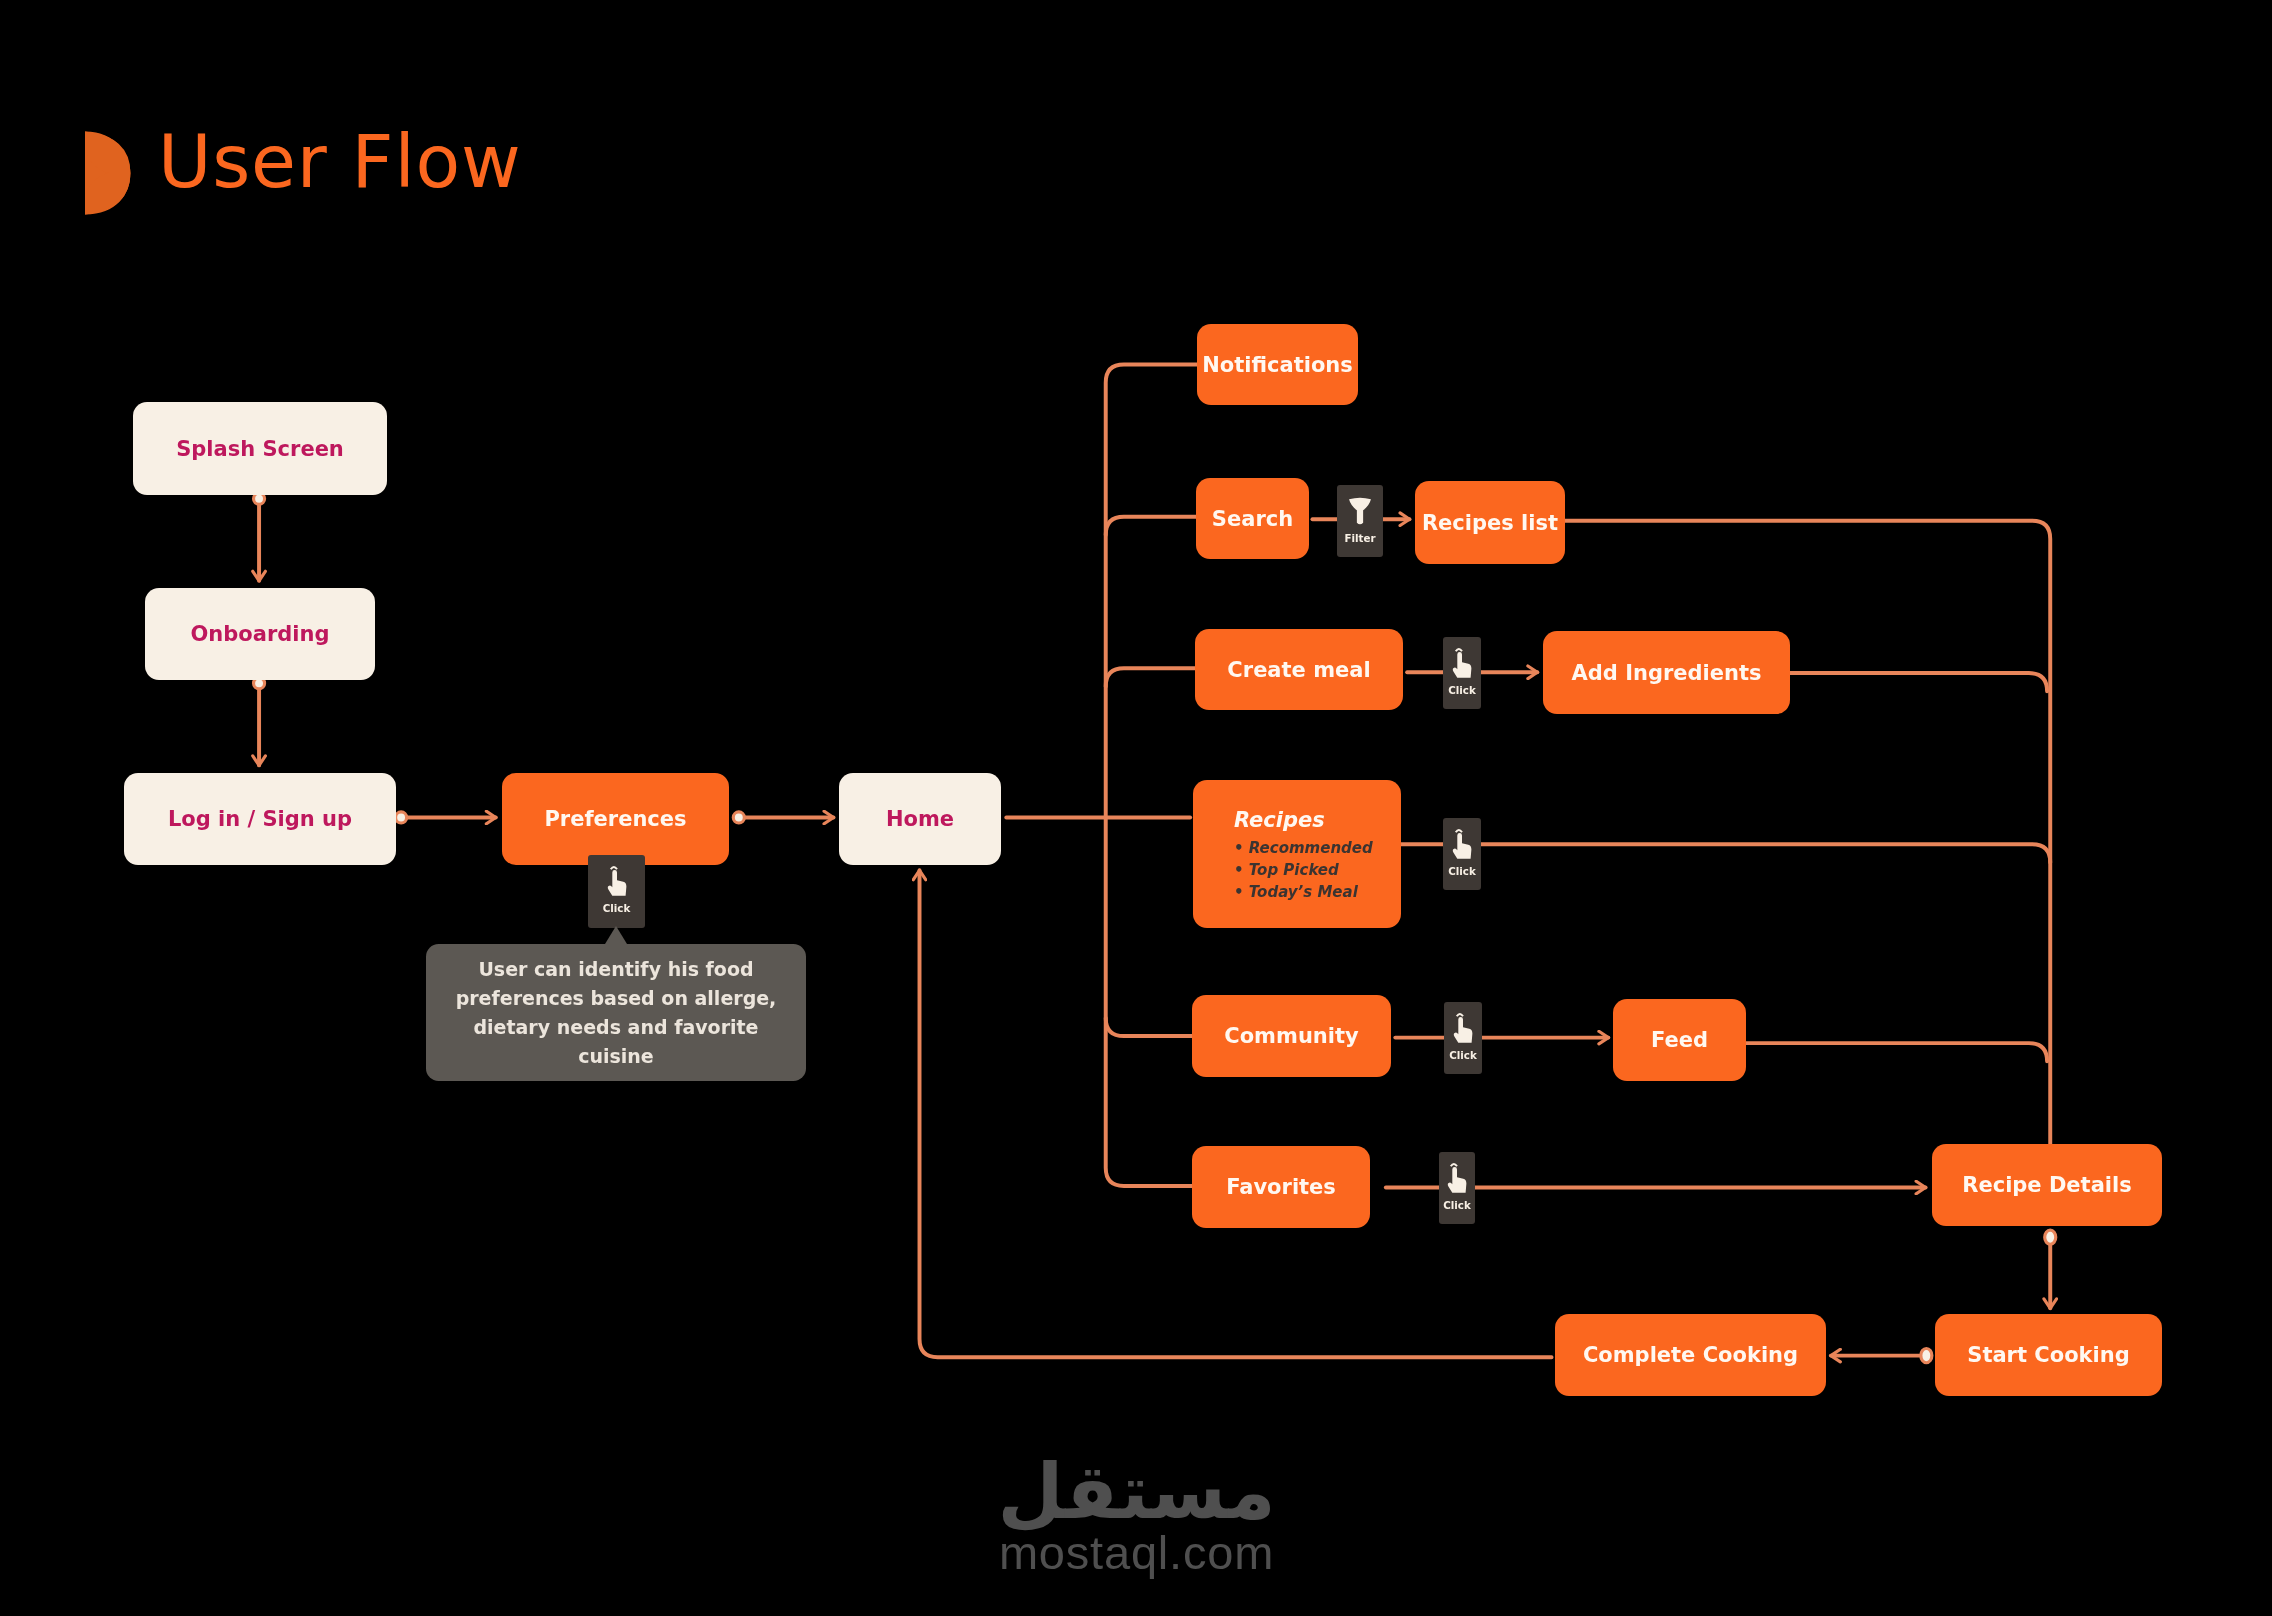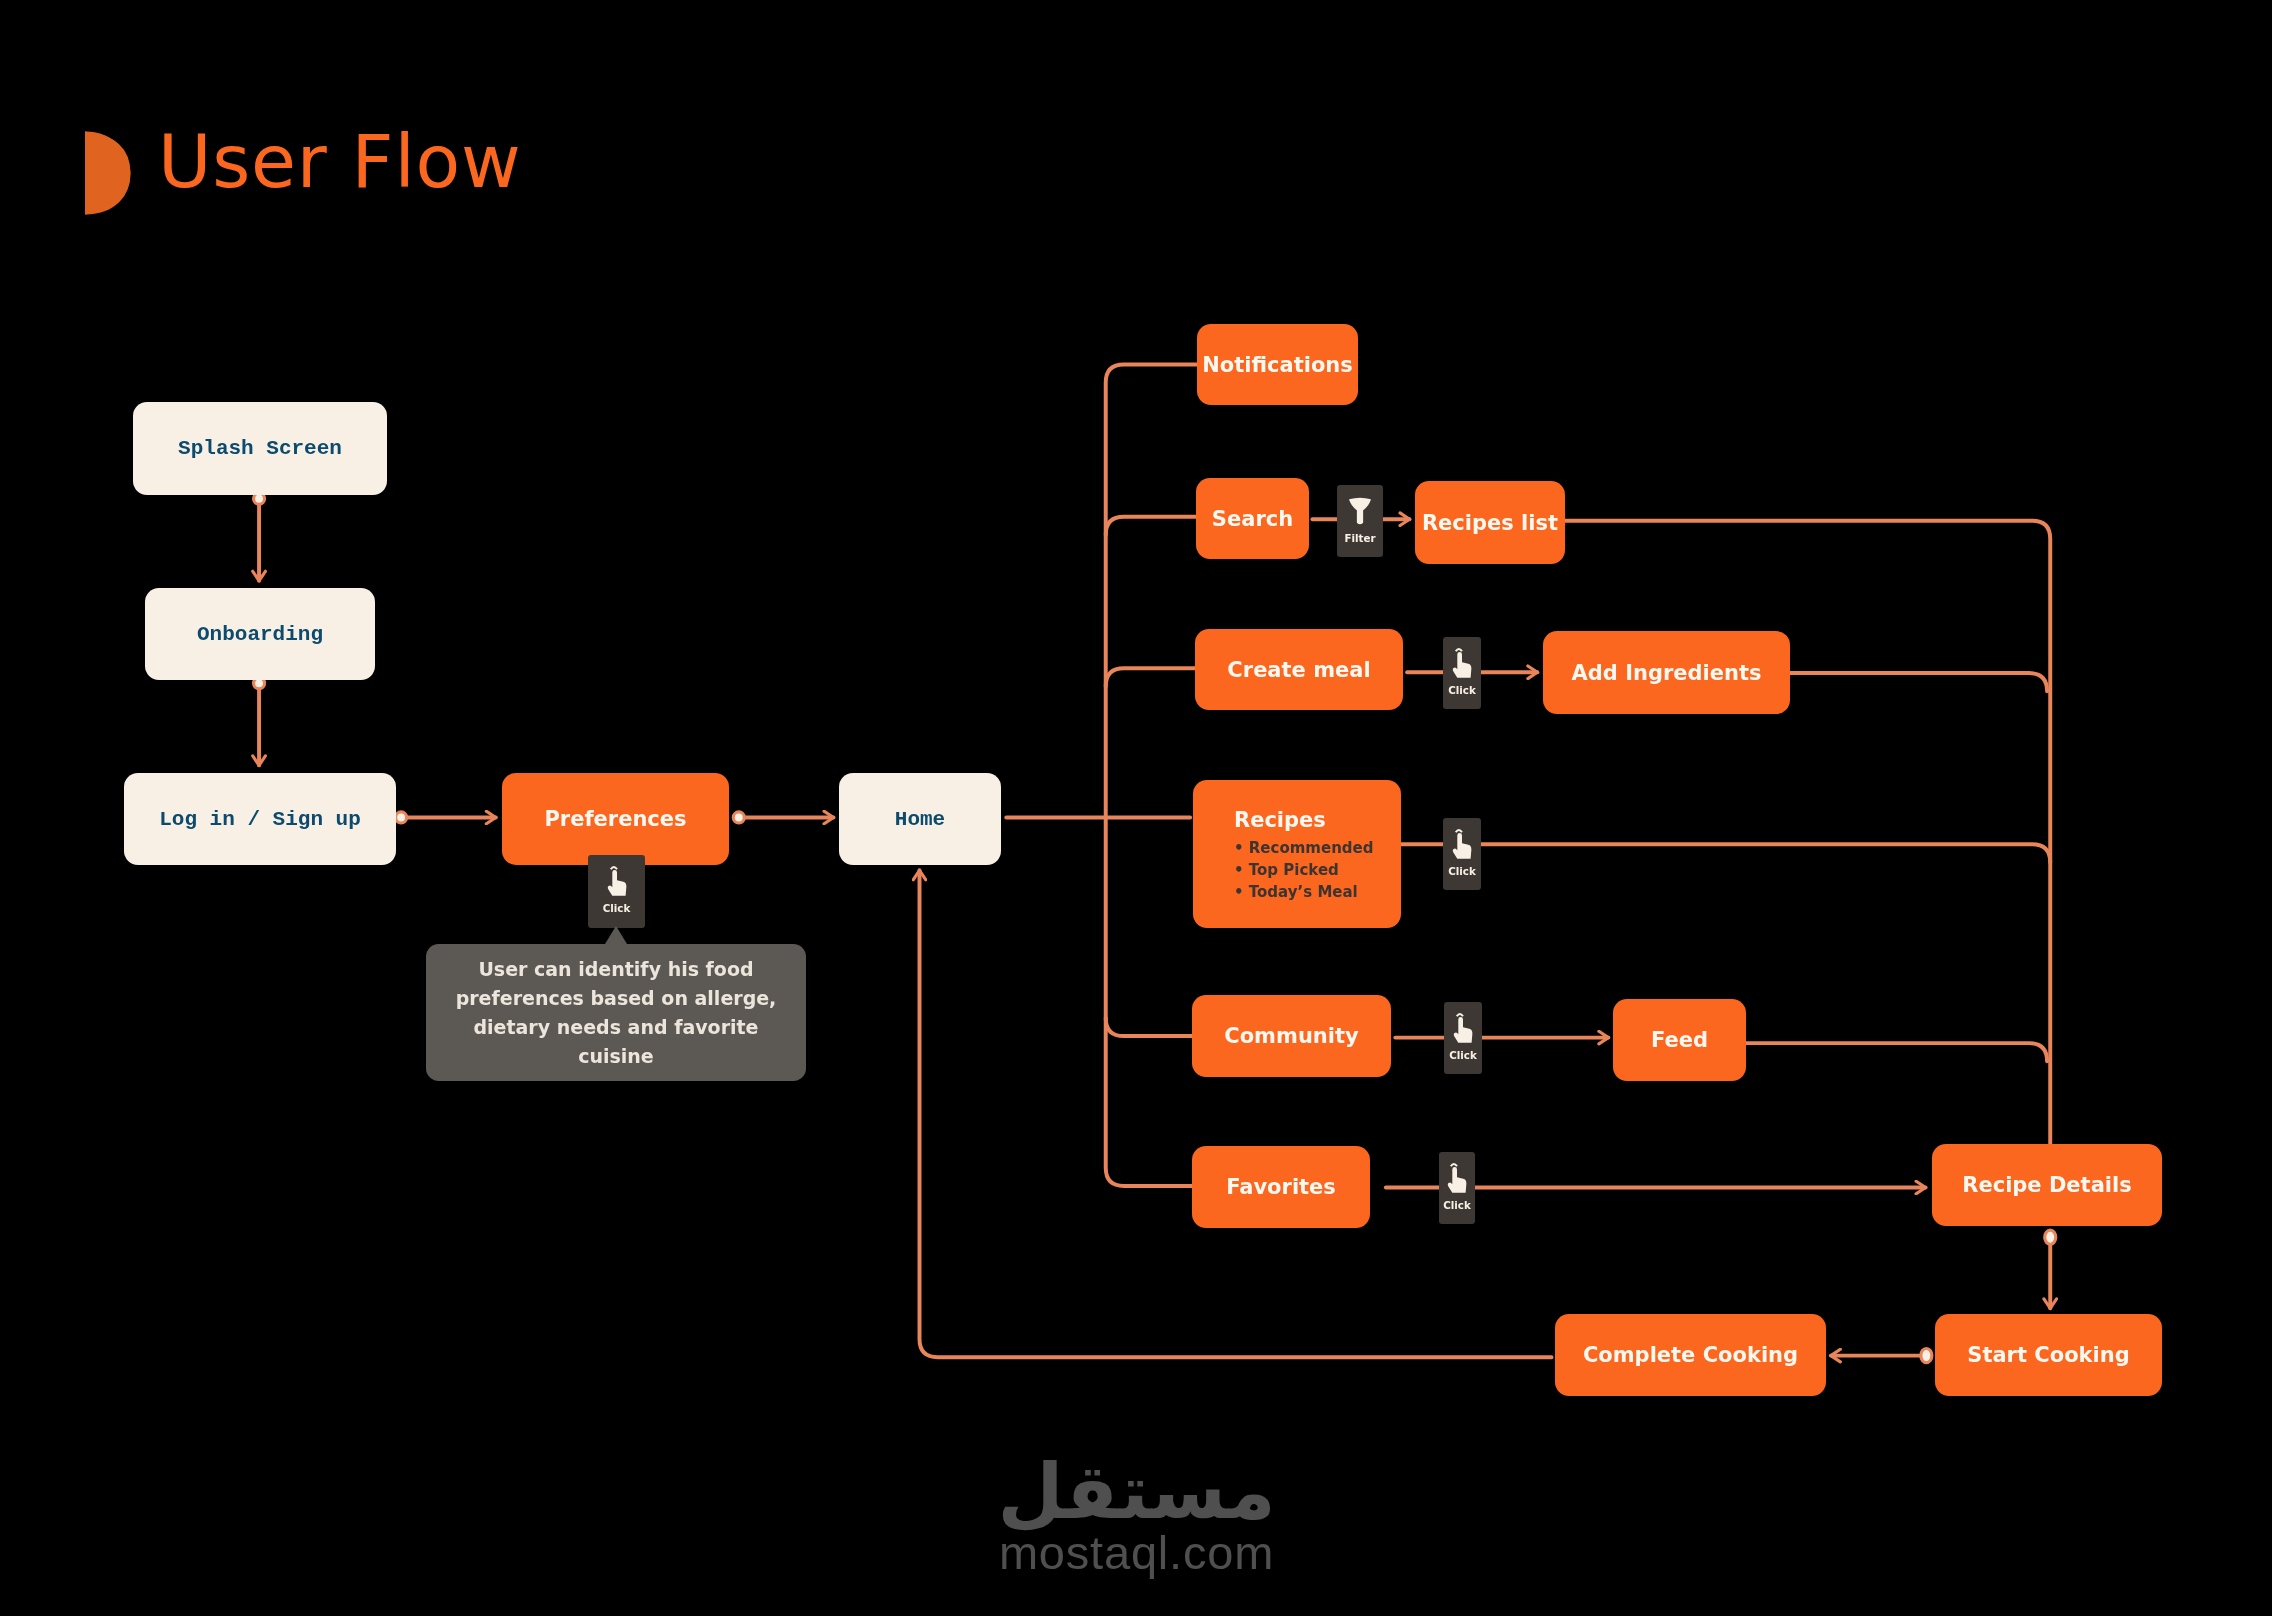--- a/index.html
+++ b/index.html
@@ -2,23 +2,23 @@
 <html style="font-size:12.6px"><head>
 <meta charset="utf-8">
 <style>
   html,body{margin:0;padding:0;background:#000;}
   body{width:2273px;height:1616px;position:relative;overflow:hidden;font-family:"DejaVu Sans",sans-serif;}
   .abs{position:absolute;}
   #wires{position:absolute;left:0;top:0;width:2273px;height:1616px;}
   .title{left:158px;top:125px;font-size:73px;font-weight:400;color:#fb671f;letter-spacing:0.8px;line-height:1;font-family:"DejaVu Sans",sans-serif;}
   .logo{left:85px;top:131px;width:47px;height:84px;}
   .node{position:absolute;border-radius:14px;display:flex;align-items:center;justify-content:center;font-weight:700;font-size:21px;box-sizing:border-box;text-align:center;}
-  .node.light{background:#f8f0e5;color:#0c4a6e;font-family:Liberation Mono, monospace;}
+  .node.light{background:#f8f0e5;color:#be185d;}
   .node.orange{background:#fb671f;color:#fff8f1;}
-  .node.list{flex-direction:column;align-items:flex-start;justify-content:flex-start;padding:28px 12px 0 41px;}
+  .node.list{flex-direction:column;align-items:flex-start;justify-content:flex-start;padding:28px 12px 0 41px;font-style:italic;}
   .node.list .head{font-size:21px;font-weight:700;color:#fff8f1;margin-bottom:4.7px;}
   .node.list .sub{font-size:15px;font-weight:700;color:#3b3431;line-height:22px;}
   .chip{position:absolute;width:57px;height:73px;background:#3e3834;border-radius:3px;display:flex;flex-direction:column;align-items:center;justify-content:flex-start;box-sizing:border-box;padding-top:8px;}
   .chip svg{width:32px;height:36px;}
   .chip .chip-label{font-size:10.3px;font-weight:700;color:#f8f0e5;margin-top:3.2px;font-family:"DejaVu Sans",sans-serif;}
   .tooltip{left:426px;top:944px;width:380px;height:137px;background:#5c5853;border-radius:12.6px;display:flex;align-items:center;justify-content:center;text-align:center;color:#ece5dc;font-weight:700;font-size:19px;line-height:29px;padding:0 16px;box-sizing:border-box;}
   .tooltip-tail{left:605px;top:926px;width:0;height:0;border-left:11px solid transparent;border-right:11px solid transparent;border-bottom:18px solid #5c5853;}
   .watermark{left:971px;top:1452px;width:331px;text-align:center;color:#4f4f4f;}
   .wm-ar{font-size:76px;font-weight:700;line-height:79px;font-family:"DejaVu Sans",sans-serif;}
   .wm-en{font-size:47px;font-weight:400;line-height:44px;font-family:"Liberation Sans",sans-serif;letter-spacing:0.8px;}

